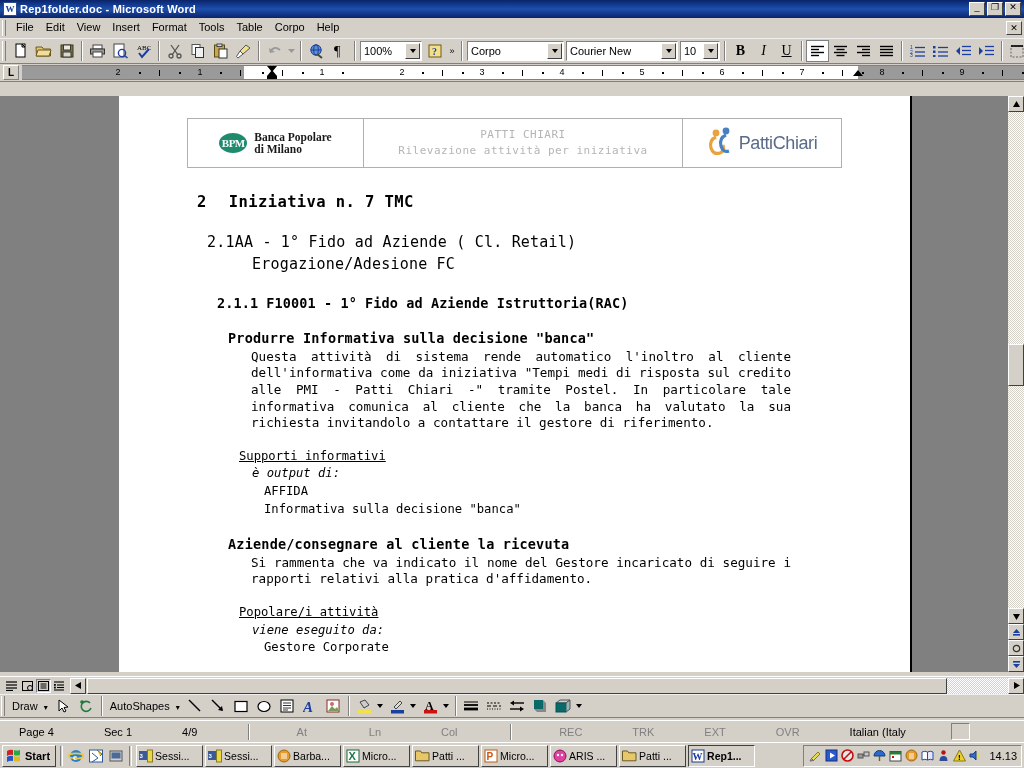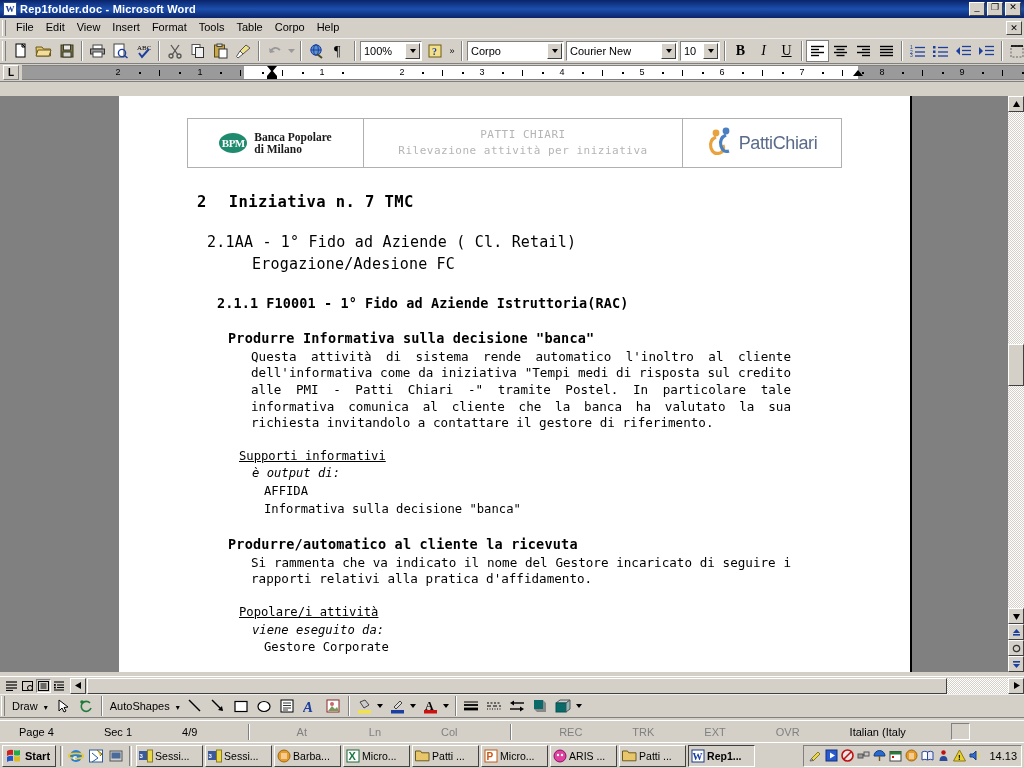--- a/index.html
+++ b/index.html
@@ -749,21 +749,21 @@
         <div class="h3">2.1.1 F10001 - 1° Fido ad Aziende Istruttoria(RAC)</div>
 
         <div class="acttitle">Produrre Informativa sulla decisione "banca"</div>
         <div class="para">Questa attività di sistema rende automatico l'inoltro al cliente dell'informativa come da iniziativa "Tempi medi di risposta sul credito alle PMI - Patti Chiari -" tramite Postel. In particolare tale informativa comunica al cliente che la banca ha valutato la sua richiesta invitandolo a contattare il gestore di riferimento.</div>
 
         <div class="seclabel">Supporti informativi</div>
         <div class="subital">è output di:</div>
         <div class="subital2">AFFIDA</div>
         <div class="subital2">Informativa sulla decisione "banca"</div>
 
-        <div class="acttitle">Produrre/automatico al cliente la ricevuta</div>
+        <div class="acttitle">Aziende/consegnare al cliente la ricevuta</div>
         <div class="para">Si rammenta che va indicato il nome del Gestore incaricato di seguire i rapporti  relativi alla pratica d'affidamento.</div>
 
         <div class="seclabel">Popolare/i attività</div>
         <div class="subital">viene eseguito da:</div>
         <div class="subital2">Gestore Corporate</div>
 
         <div class="seclabel">Supporti informativi</div>
 
       </div>
     </div>

